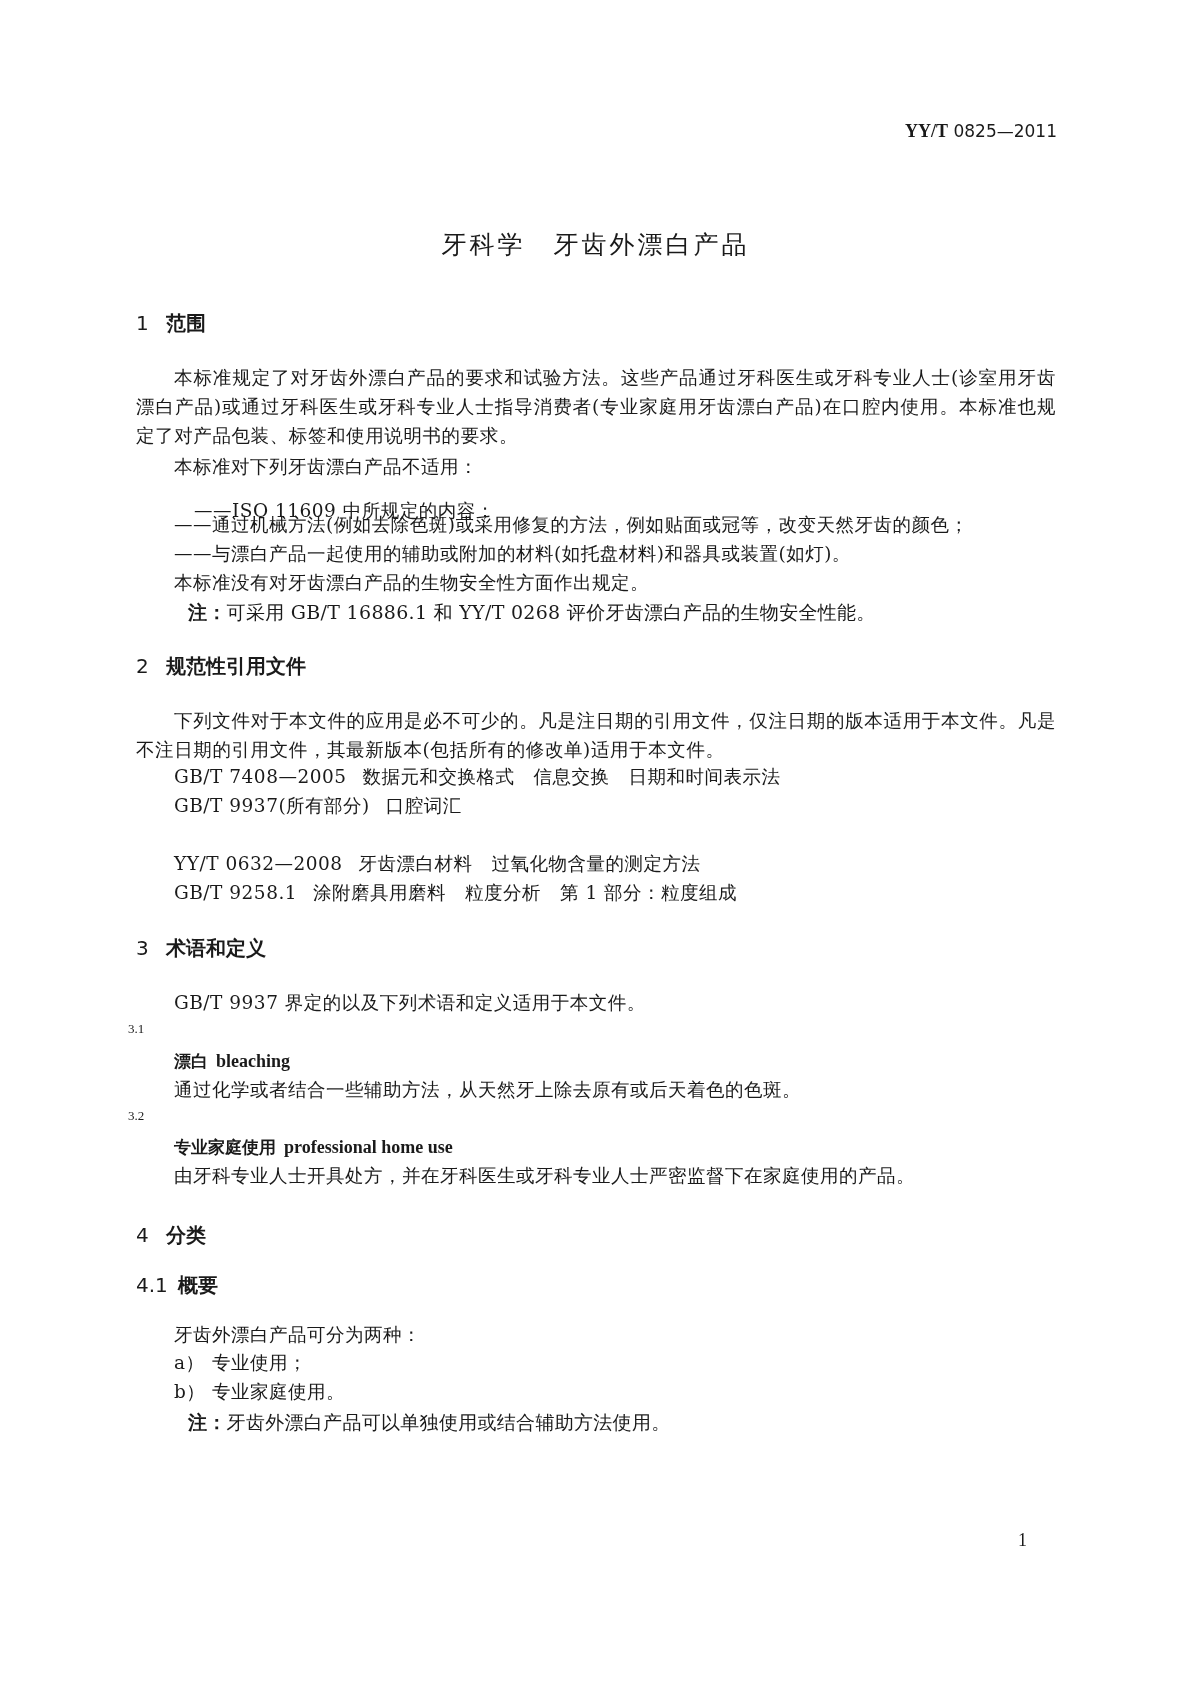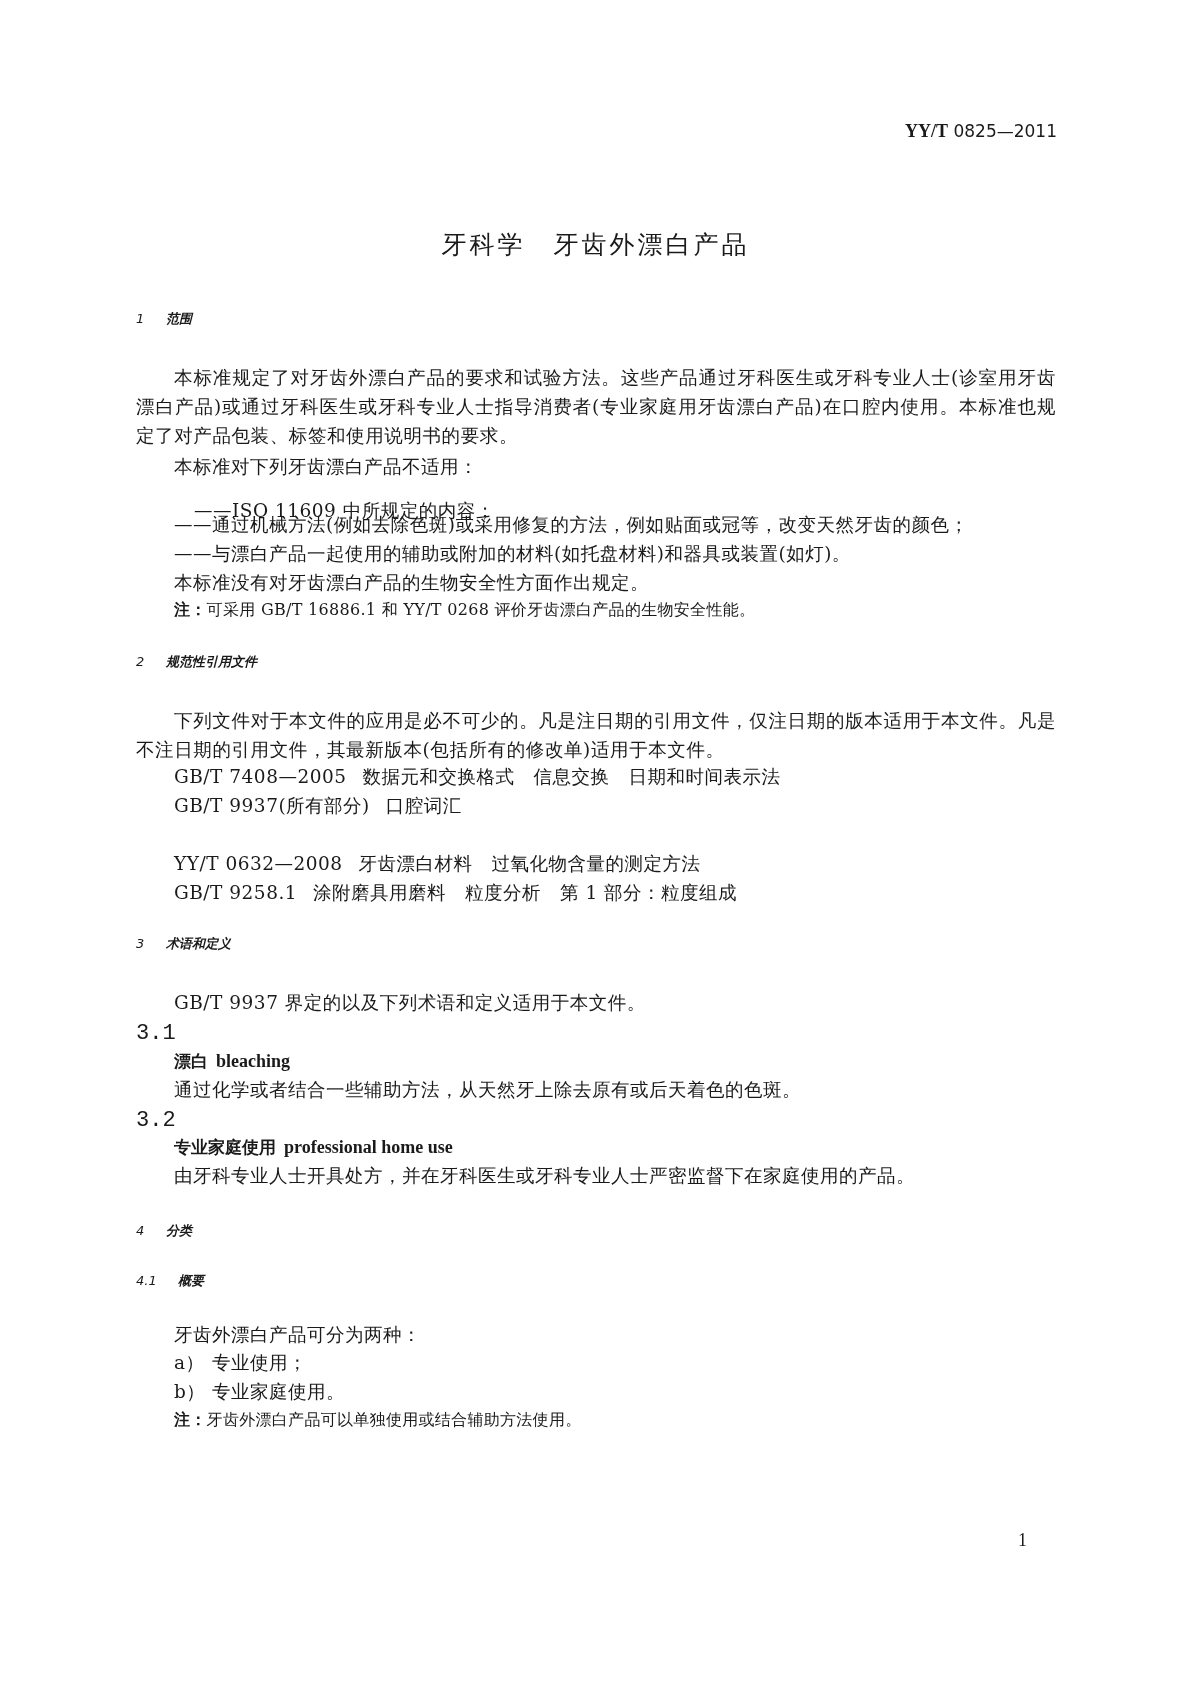--- a/index.html
+++ b/index.html
@@ -4,28 +4,28 @@
 <style>
   html, body { margin: 0; padding: 0; background: #ffffff; }
   body { width: 1191px; height: 1684px; position: relative; overflow: hidden;
          font-family: "DejaVu Serif", "Liberation Serif", serif; color: #1a1a1a; }
   .page { position: absolute; left: 0; top: 0; width: 1191px; height: 1684px; }
   .abs { position: absolute; white-space: nowrap; }
   .std-code { right: 134px; top: 121px; font-size: 17px; font-family: "DejaVu Sans", sans-serif; }
   .std-code b { font-family: "Liberation Serif", serif; font-weight: bold; font-size: 18px; }
   .doc-title { left: 0; width: 1191px; text-align: center; top: 228px; font-size: 25px;
                font-family: "DejaVu Sans", sans-serif; letter-spacing: 3px; }
-  .h1 { font-family: "DejaVu Sans", sans-serif; font-size: 13px; font-weight: bold; left: 136px; font-style: italic; }
+  .h1 { font-family: "DejaVu Sans", sans-serif; font-size: 20px; font-weight: bold; left: 136px; }
   .h1 .num { display: inline-block; width: 30px; font-weight: normal; }
-  .h2num { font-family: Liberation Mono, monospace; font-size: 22px; left: 136px; }
+  .h2num { font-family: Liberation Serif, serif; font-size: 13px; left: 128px; }
   .para { left: 136px; width: 920px; font-size: 18.5px; line-height: 29px;
           white-space: normal; text-align: justify; letter-spacing: 0.6px; }
   .indent { text-indent: 38px; }
   .line { left: 174px; font-size: 18.5px; letter-spacing: 0.5px; }
-  .note { left: 174px; font-size: 16px; letter-spacing: 0.3px; }
+  .note { left: 188px; font-size: 19px; letter-spacing: 0.3px; }
   .note .lbl { font-weight: bold; font-family: "DejaVu Sans", sans-serif; }
   .term { left: 174px; font-size: 17px; font-weight: bold; font-family: "DejaVu Sans", sans-serif; }
   .term .en { font-family: "Liberation Serif", serif; font-size: 18px; margin-left: 8px; }
   .ref-code { display: inline-block; }
   .gap { display: inline-block; width: 16px; }
   .page-num { left: 1018px; top: 1530px; font-size: 18px; font-family: "Liberation Serif", serif; }
 </style>
 </head>
 <body>
 

